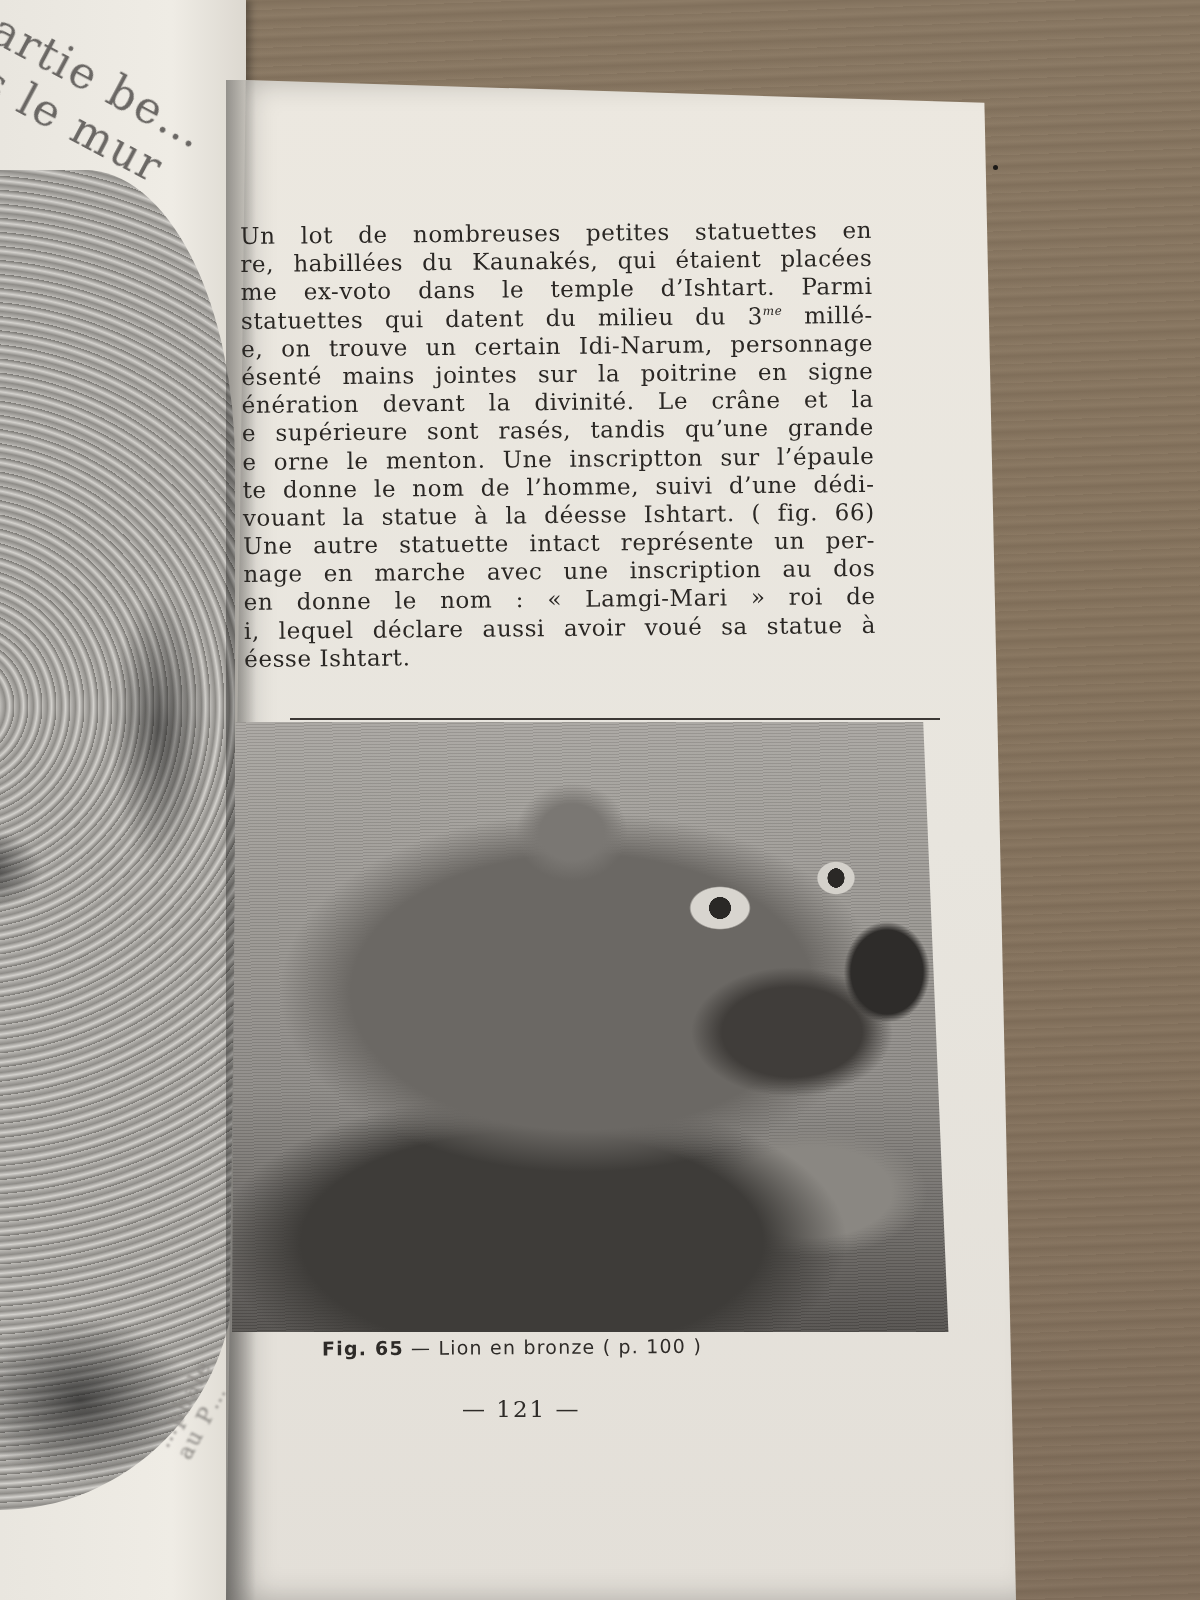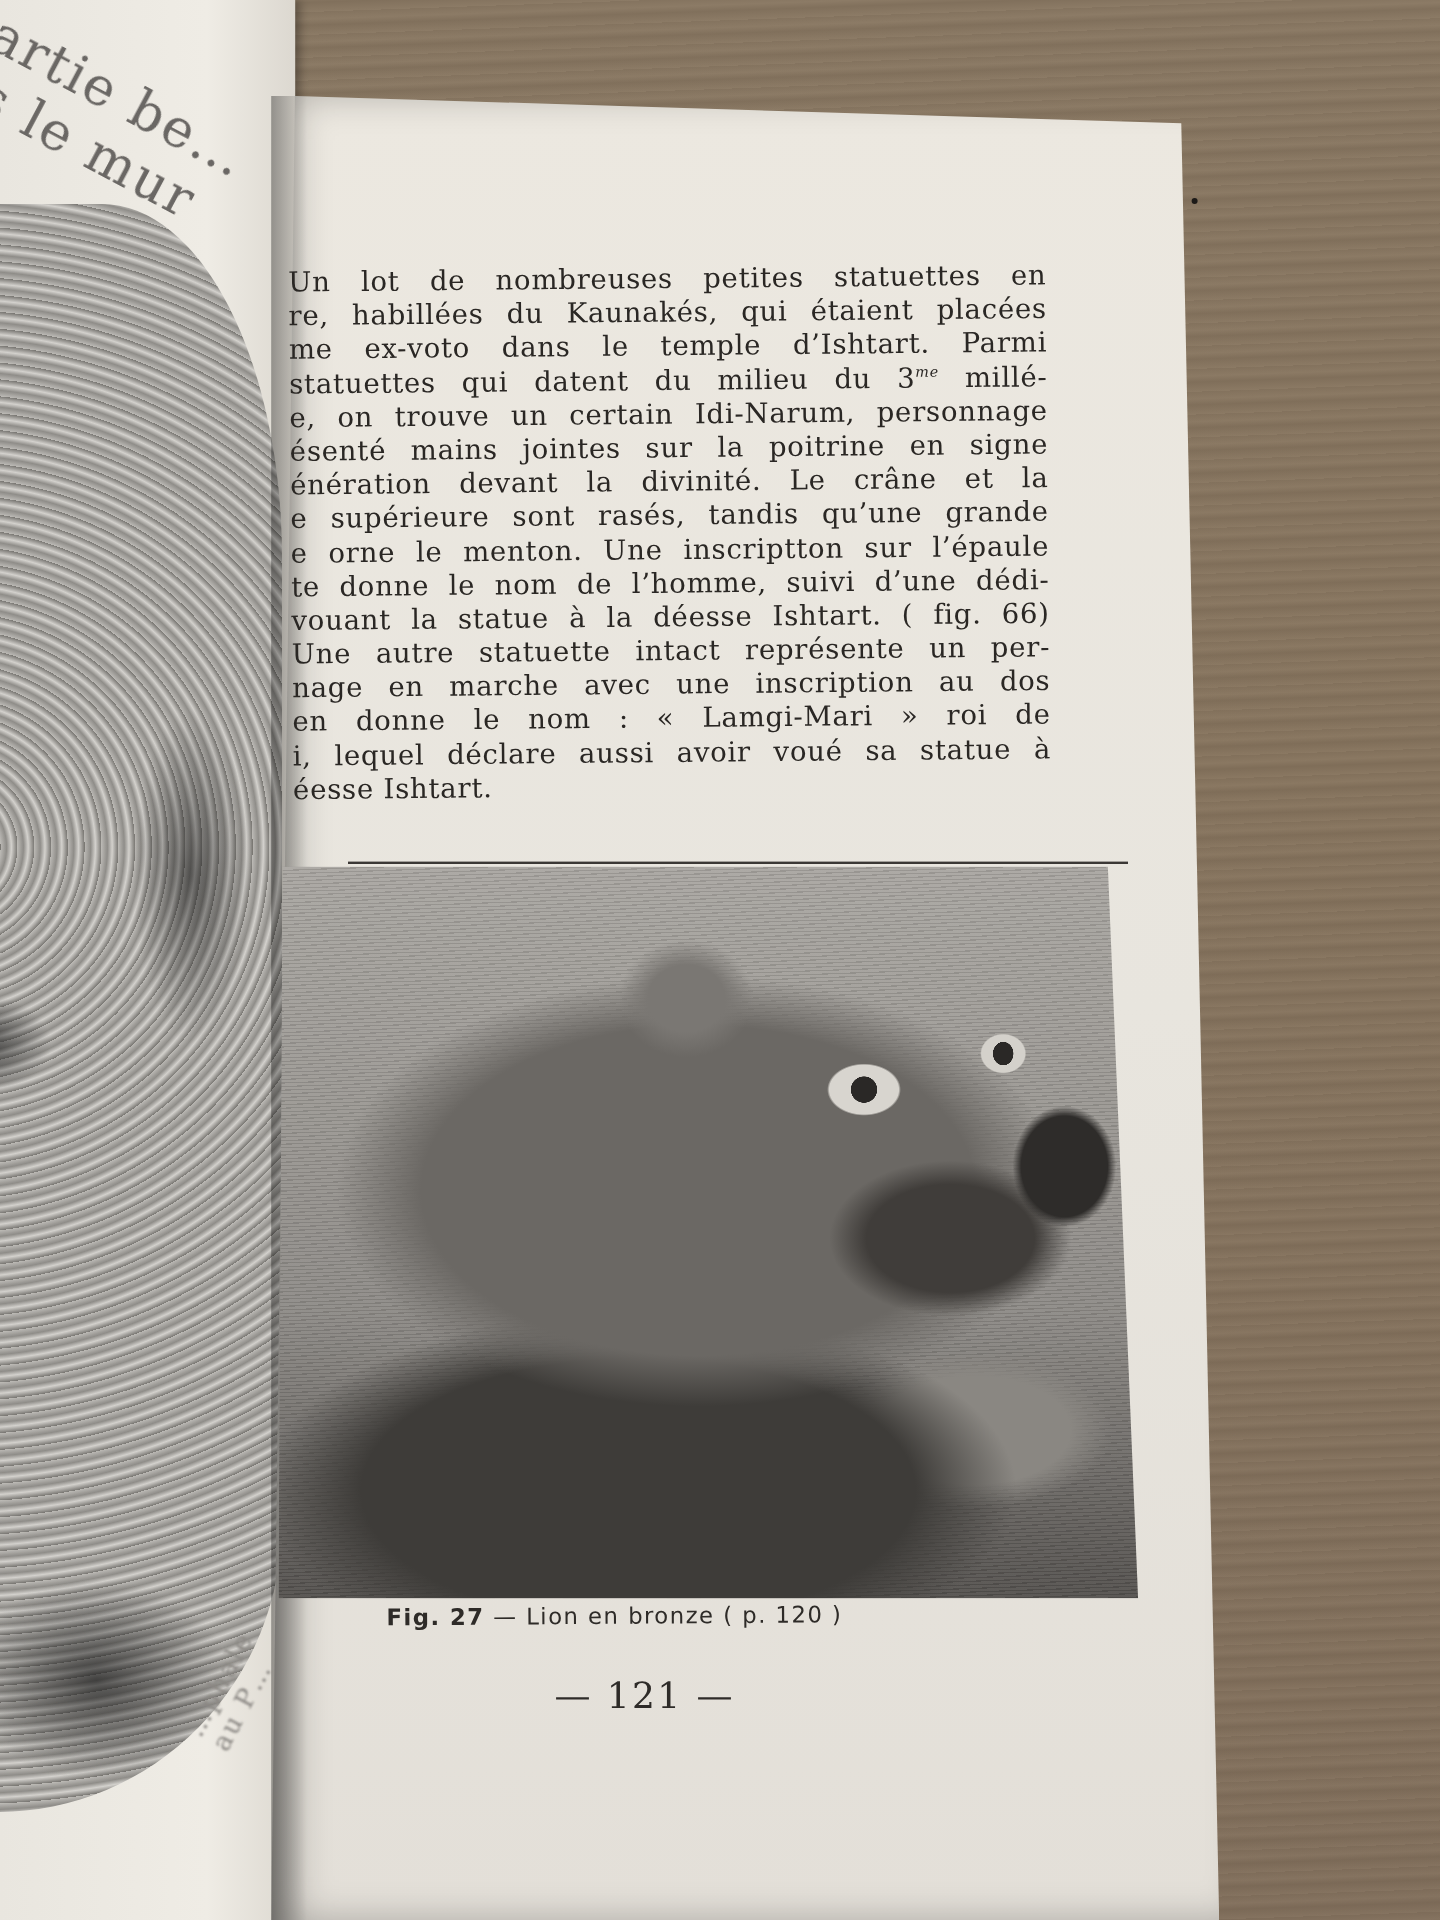--- a/index.html
+++ b/index.html
@@ -96,21 +96,21 @@
   }
 
   .caption {
     position: absolute; left: 322px; top: 1336px; width: 420px;
     font-family: "DejaVu Sans", sans-serif; font-size: 19px; letter-spacing: 1.2px;
     color: #2e2b28; white-space: nowrap; transform: rotate(-0.4deg);
   }
   .caption .fig-label { font-weight: bold; }
   .page-number {
     position: absolute; left: 462px; top: 1396px; width: 140px;
-    font-family: "DejaVu Serif", serif; font-size: 30px; letter-spacing: 2px;
+    font-family: "DejaVu Serif", serif; font-size: 23px; letter-spacing: 2px;
     color: #2e2b28; white-space: nowrap;
   }
 </style>
 </head>
 <body>
 
 <div class="table-bg"></div>
 
 <div class="left-page">
   <div class="left-page-text">
@@ -146,19 +146,19 @@
     <span class="line">en donne le nom : « Lamgi-Mari » roi de</span>
     <span class="line">i, lequel déclare aussi avoir voué sa statue à</span>
     <span class="line last">éesse Ishtart.</span>
   </div>
 </div>
 
 <div class="figure-top-rule"></div>
 <div class="figure"></div>
 
 <div class="caption">
-  <span class="fig-label">Fig. 27</span>
+  <span class="fig-label">Fig. 65</span>
   <span>—</span>
   <span>Lion en bronze</span>
-  <span>( p. 120 )</span>
+  <span>( p. 100 )</span>
 </div>
 
 <div class="page-number">— 121 —</div>
 
 </body></html>

